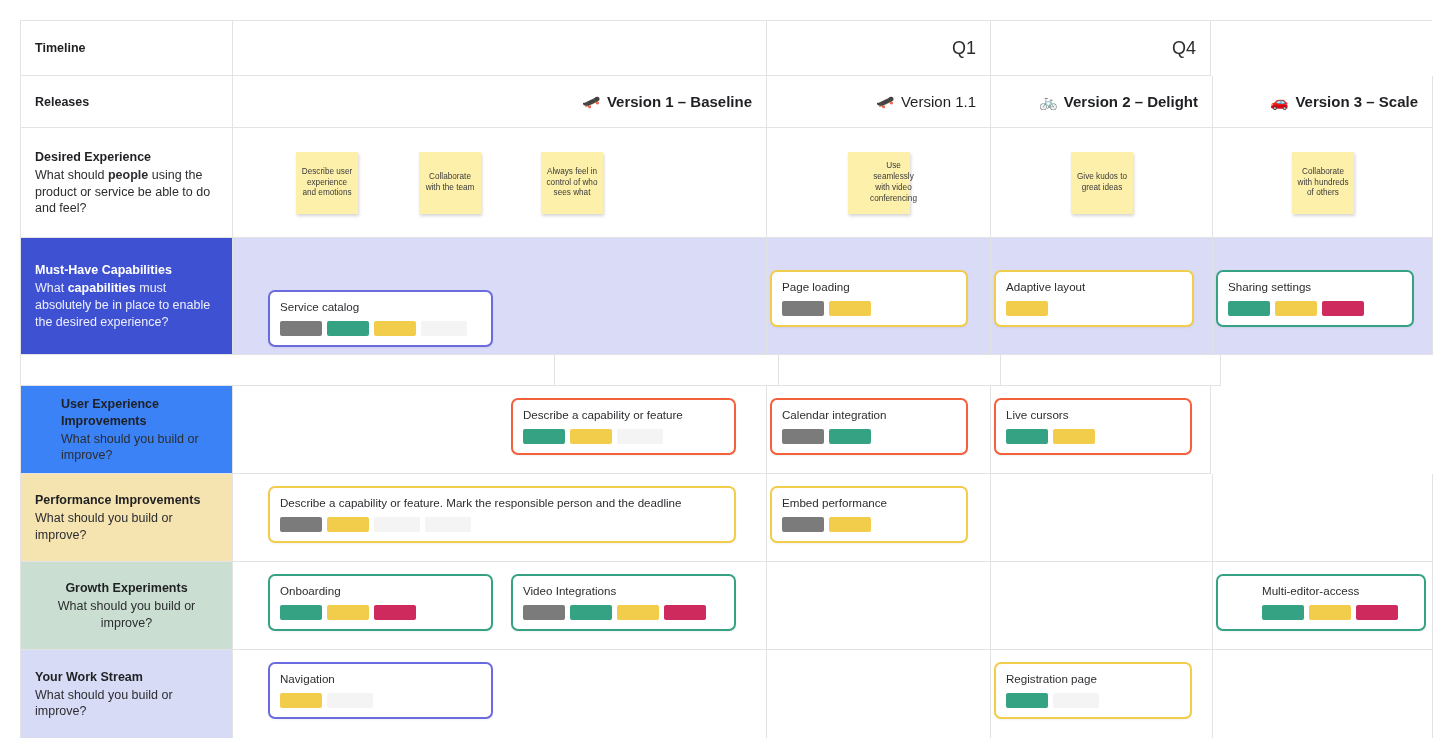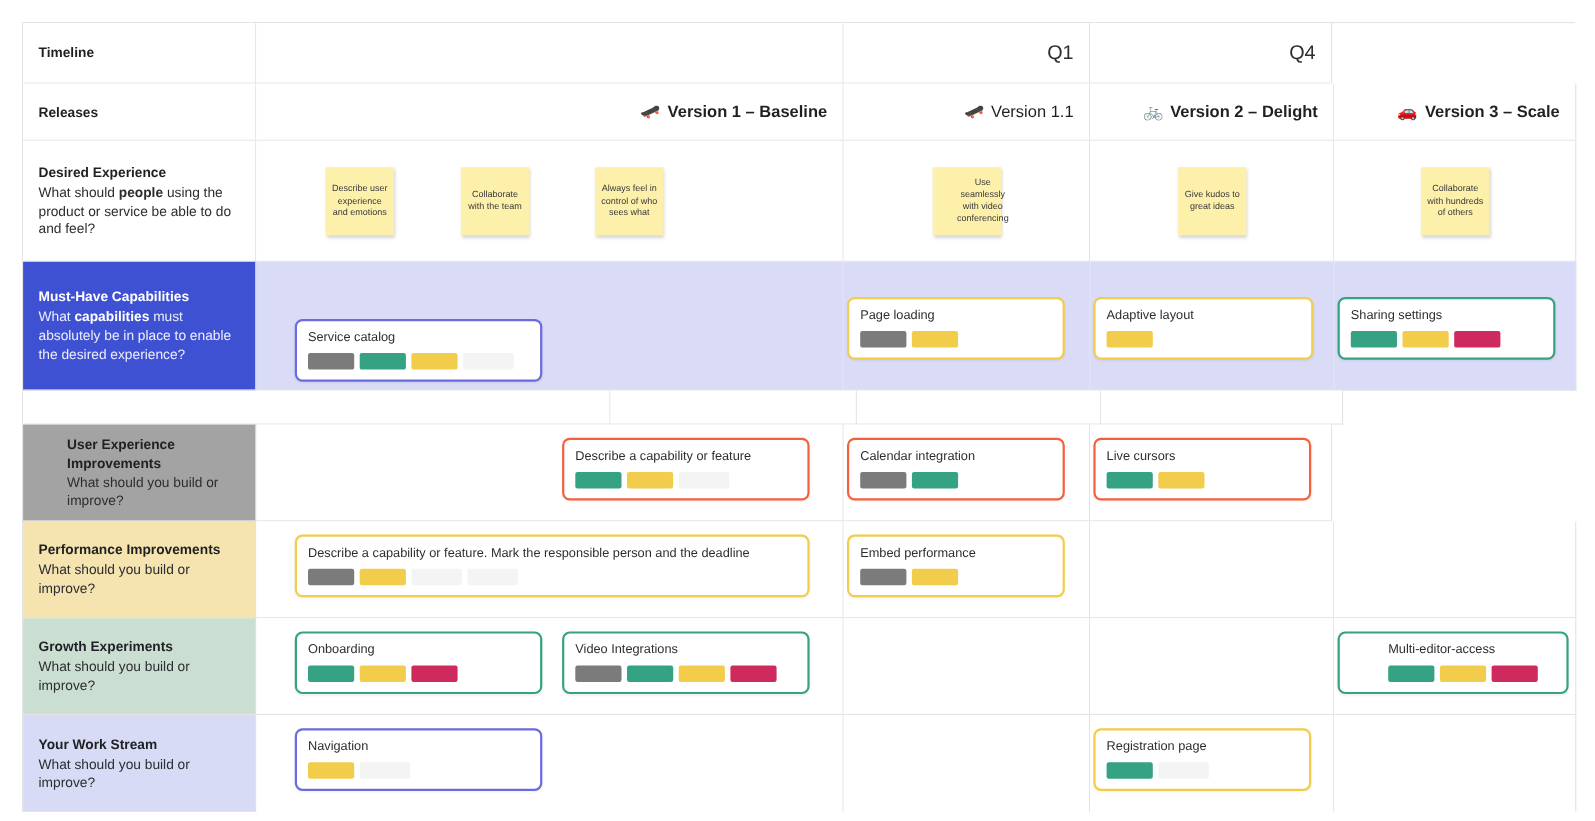--- a/index.html
+++ b/index.html
@@ -92,25 +92,25 @@
 
   
   .r-hint .cell { height: 31px; }
   .hint-text {
     font-size: 11.8px; font-style: italic; color: #2c2d31;
     padding: 0 14px; height: 100%; display: flex; align-items: center;
   }
 
   
   .r-ux .cell { height: 88px; }
-  .r-ux .label-cell { background: #a3a3a3; padding-left: 40px; }
+  .r-ux .label-cell { background: #3b82f6; padding-left: 40px; }
   .r-perf .cell { height: 88px; }
   .r-perf .label-cell { background: #f5e3b0; }
   .r-growth .cell { height: 88px; }
-  .r-growth .label-cell { background: #cadfd1; }
+  .r-growth .label-cell { background: #cadfd1; text-align: center; }
   .r-work .cell { height: 88px; border-bottom: none; }
   .r-work .label-cell { background: #d8dbf5; }
 
   
   .card-area { position: relative; height: 100%; }
   .card {
     position: absolute;
     background: #ffffff;
     border: 2px solid #cccccc;
     border-radius: 7px;

